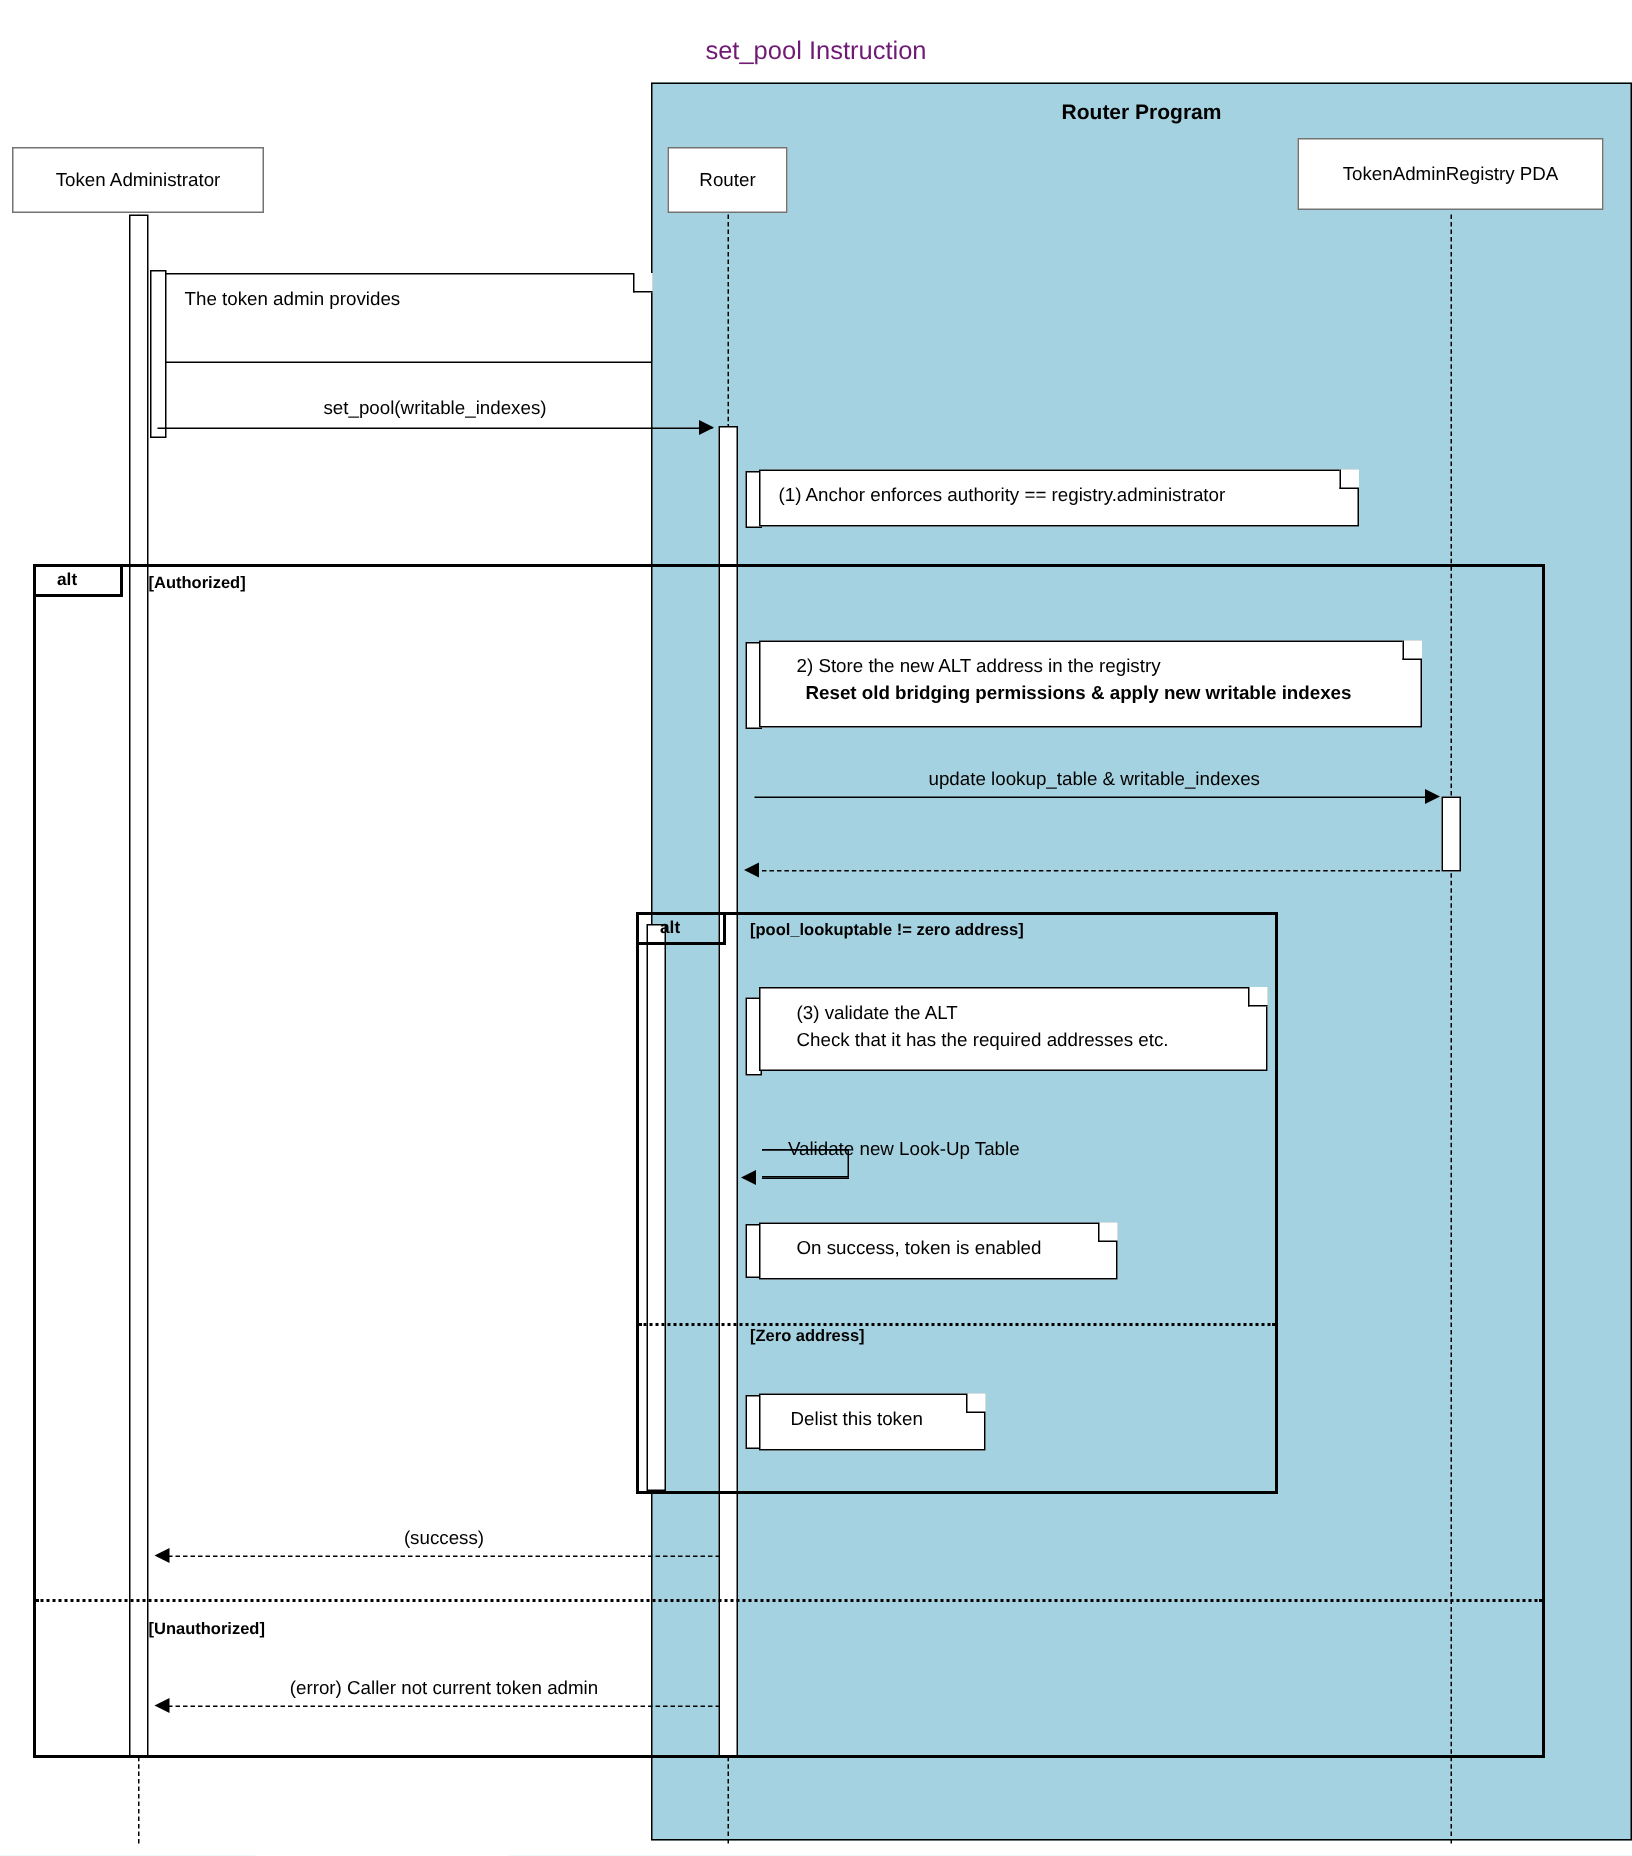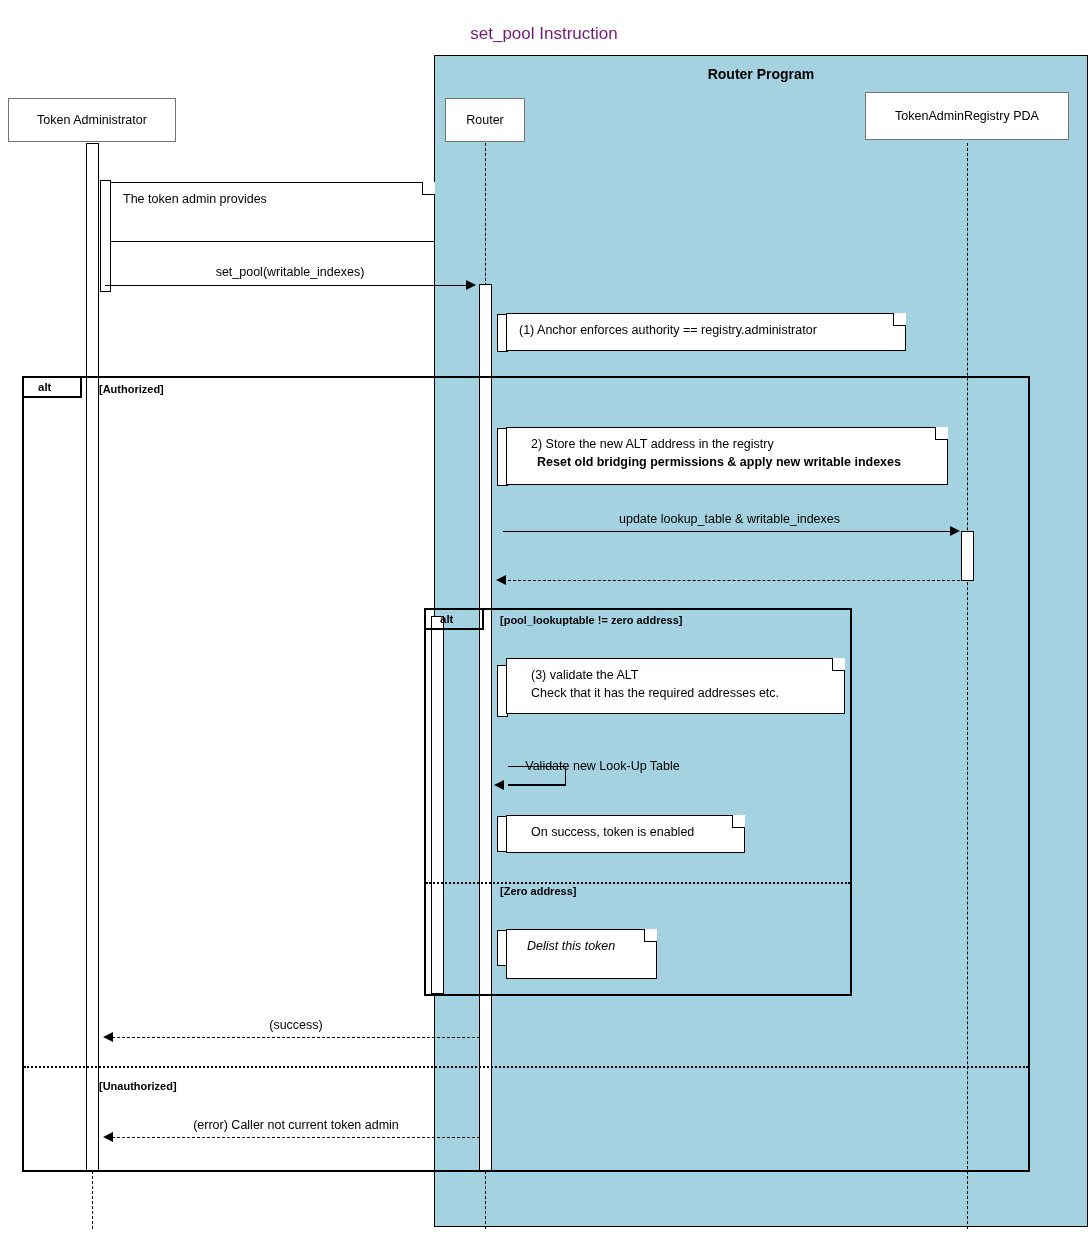--- a/index.html
+++ b/index.html
@@ -267,21 +267,21 @@
   <div class="selfmsg-box" style="left:508px; top:766px; width:58px; height:19px;"></div>
   <div class="msg-line" style="left:508px; top:785px; width:58px;"></div>
   <div class="arrowhead-l" style="left:494px; top:780px;"></div>
 
   <div class="note" style="left:506px; top:815px; width:239px; height:38px;">
     <div class="foldcut"></div>
       <div class="fold"></div>
     <div style="padding-left:12px;">On success, token is enabled</div>
   </div>
 
-  <div class="note" style="left:506px; top:929px; width:151px; height:50px;font-style:italic;">
+  <div class="note" style="left:506px; top:929px; width:151px; height:38px;">
     <div class="foldcut"></div>
       <div class="fold"></div>
     <div style="padding-left:8px;">Delist this token</div>
   </div>
 
   <div class="msg-line dashed" style="left:112px; top:1037px; width:368px;"></div>
   <div class="arrowhead-l" style="left:103px; top:1032px;"></div>
   <div class="msg-label" style="left:112px; top:1018px; width:368px;">(success)</div>
 
   <div class="msg-line dashed" style="left:112px; top:1137px; width:368px;"></div>

